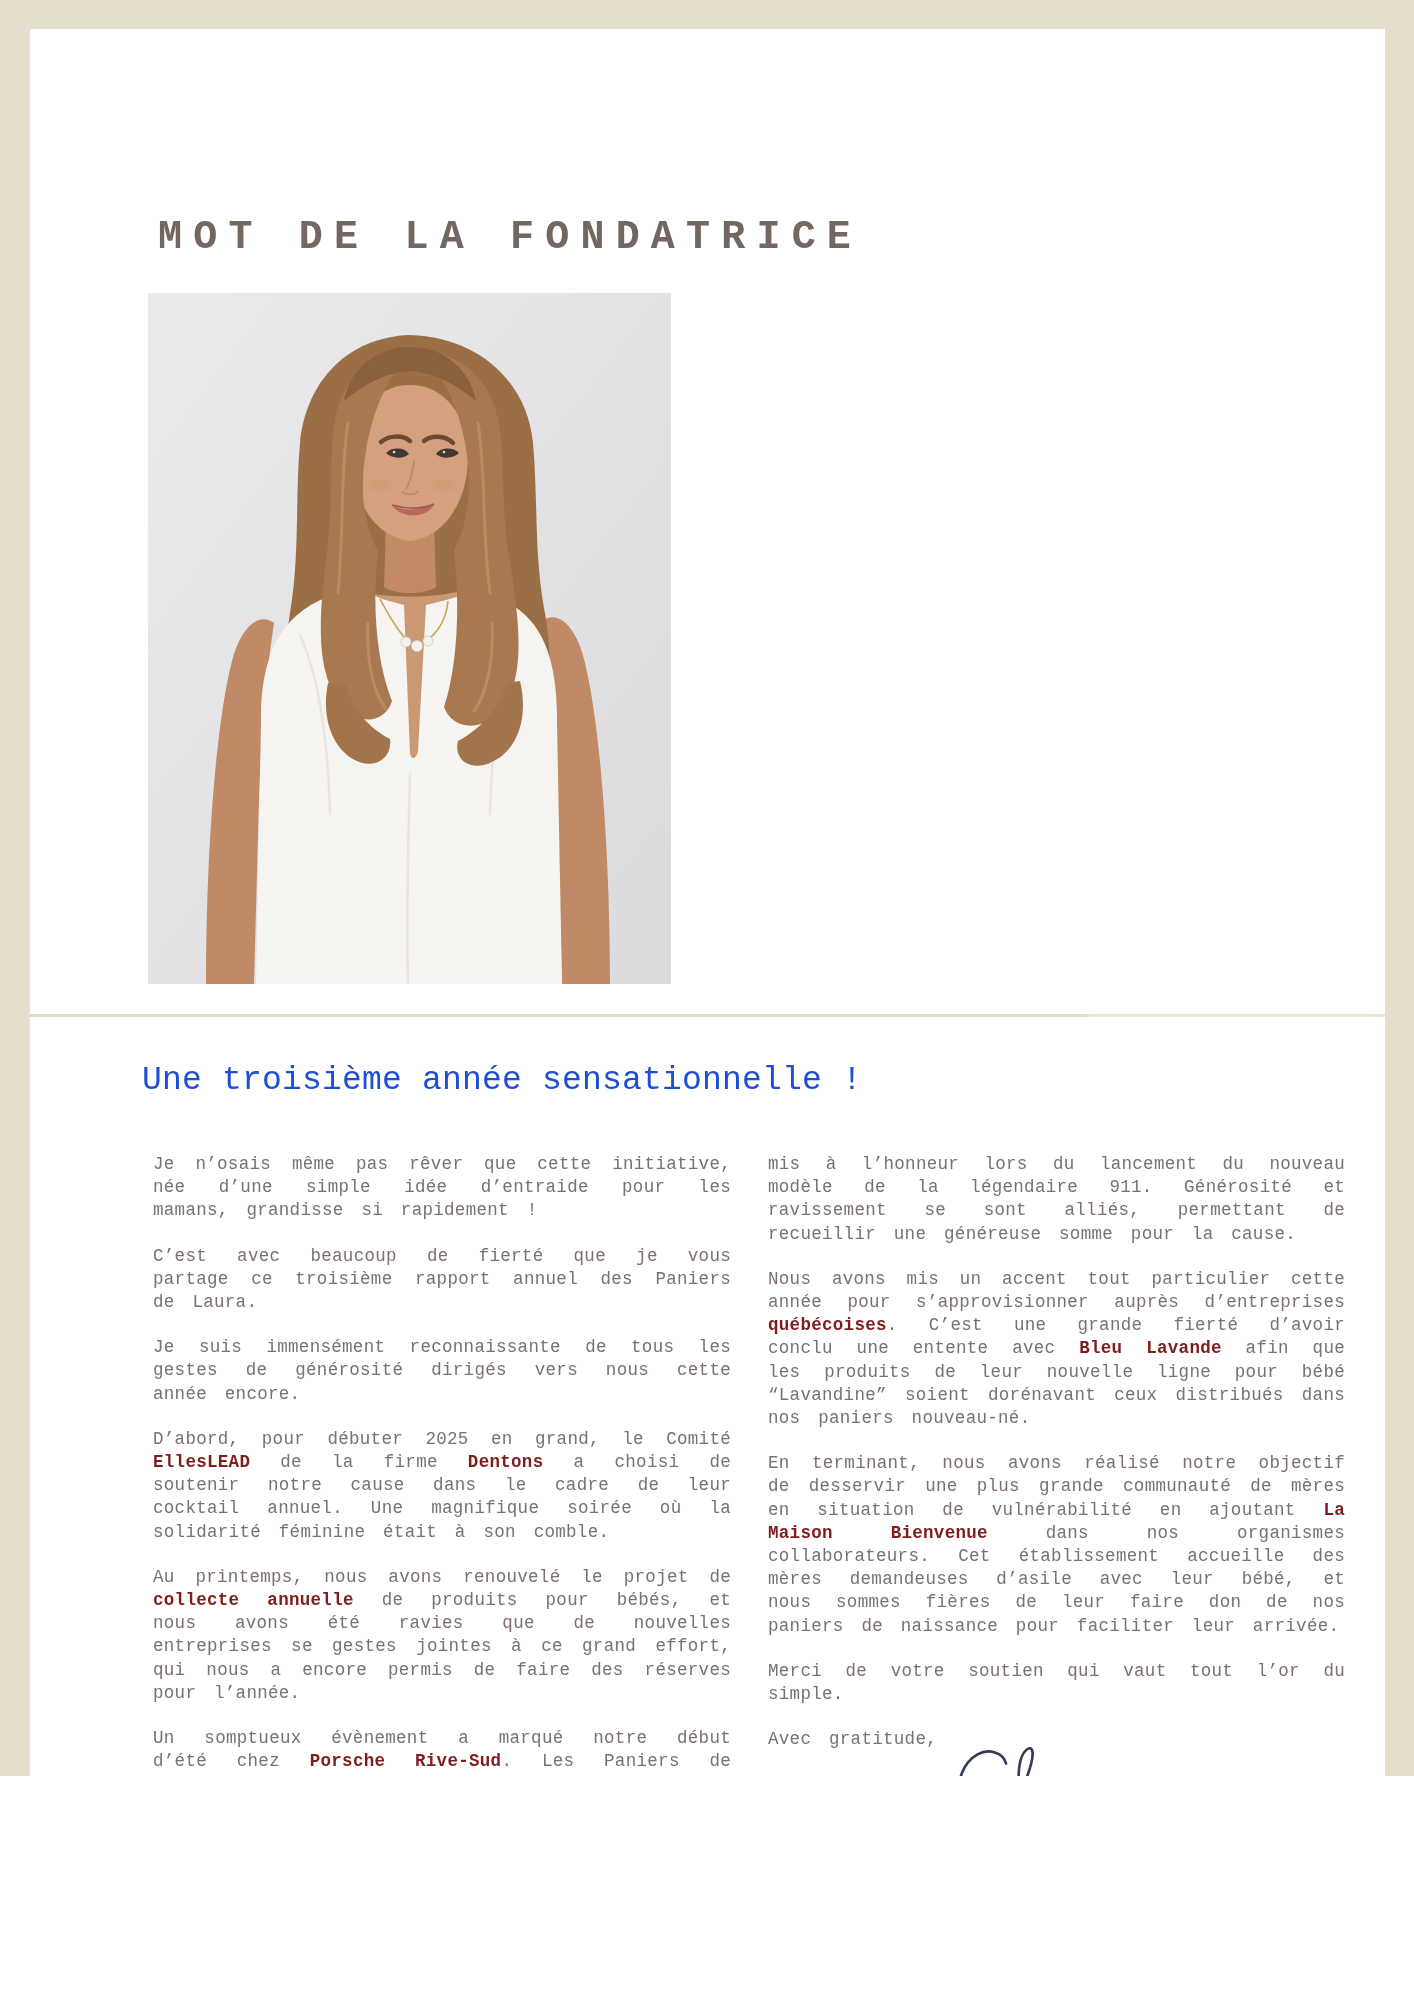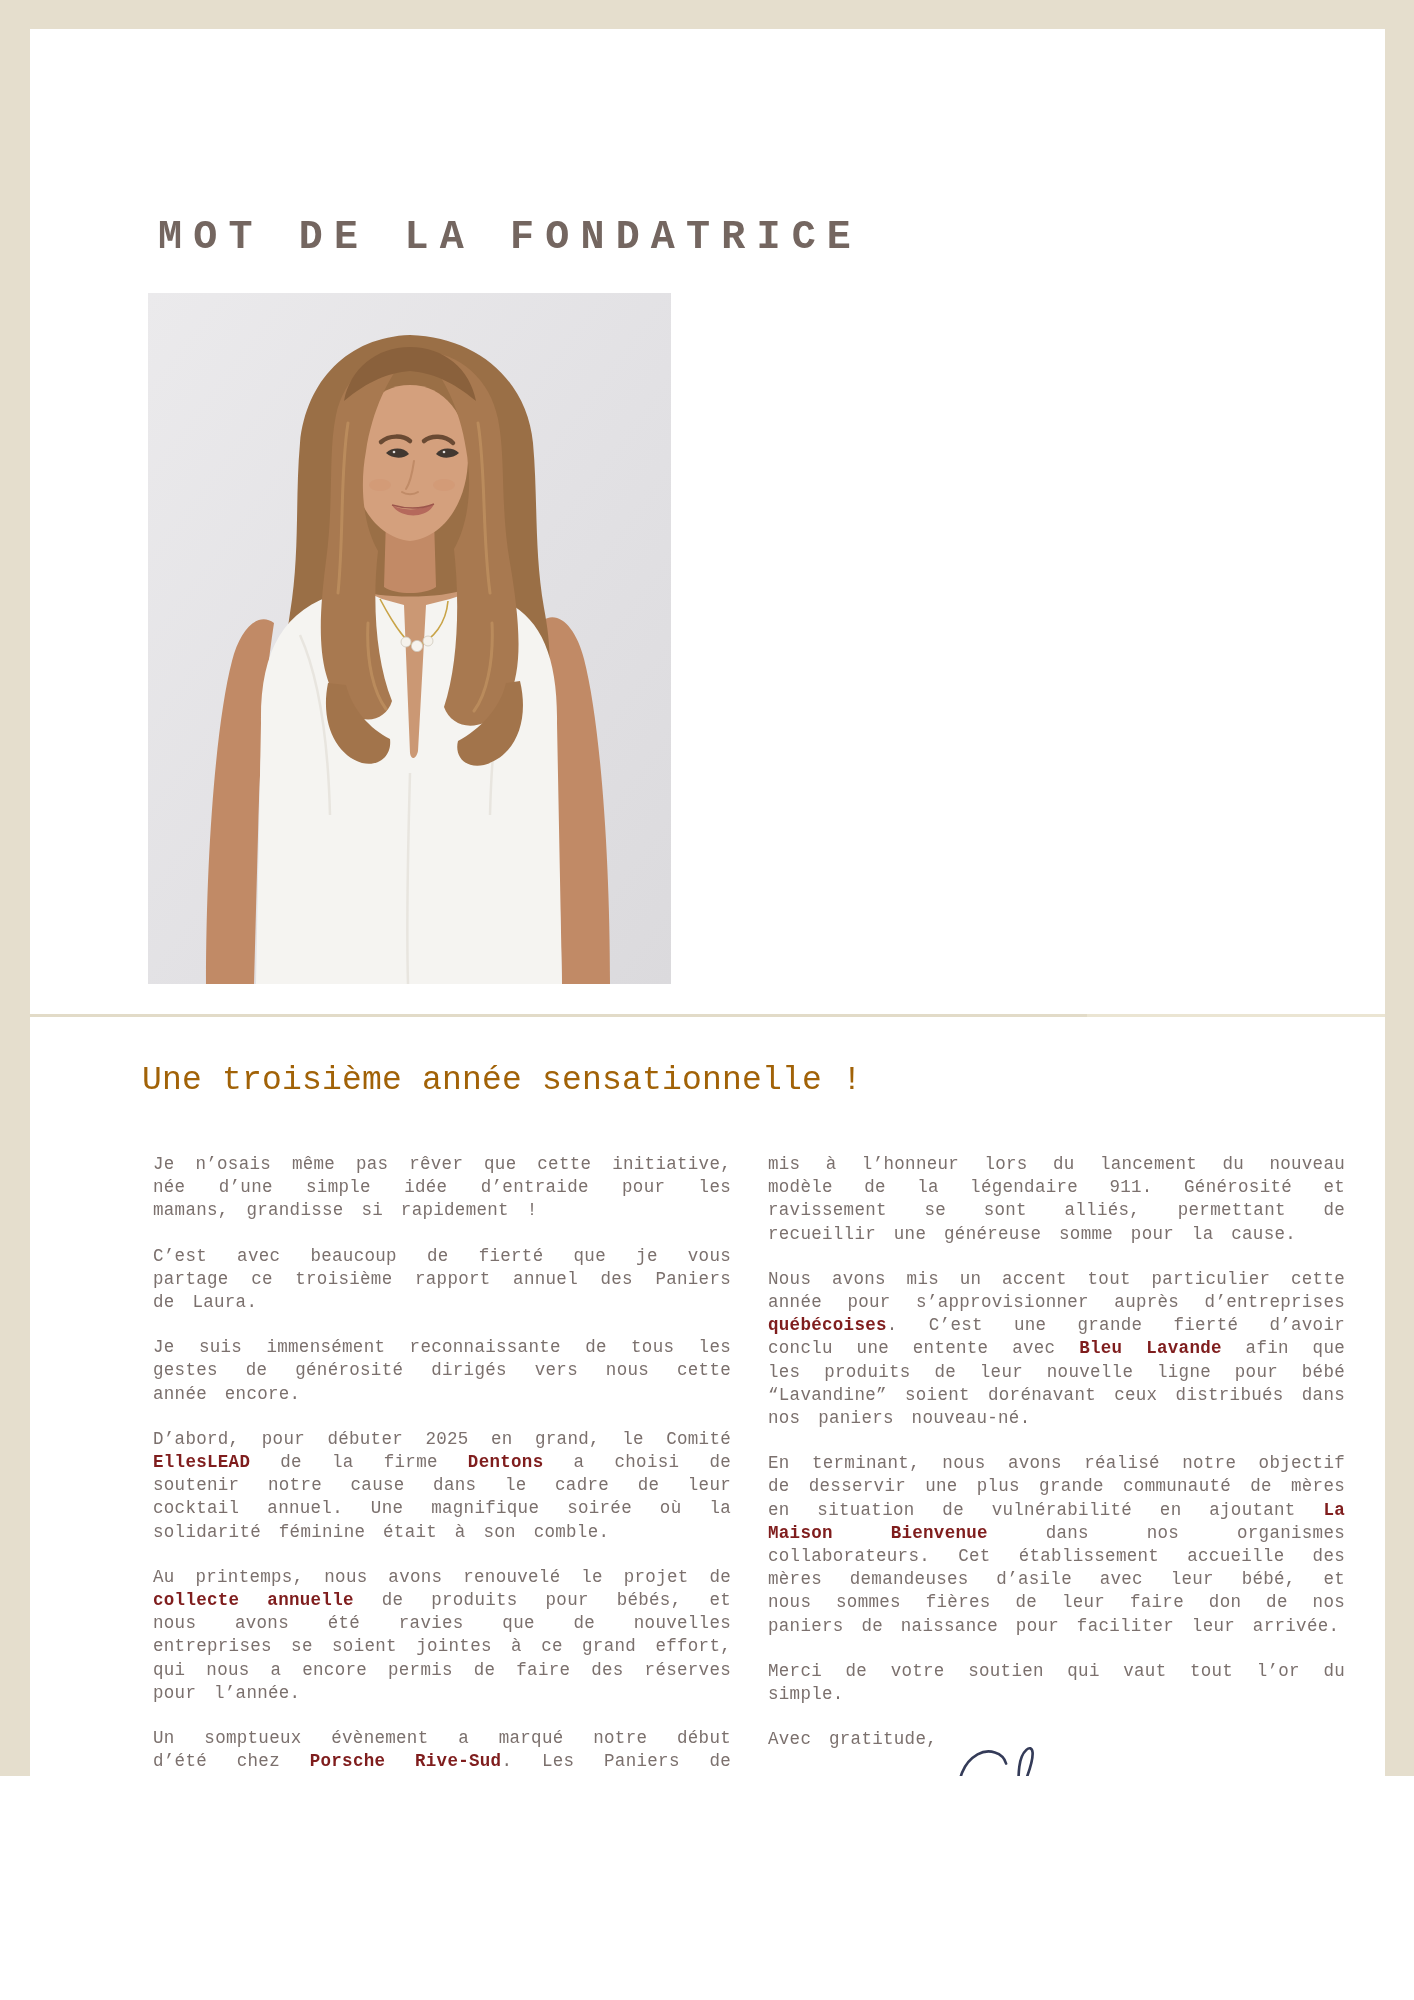--- a/index.html
+++ b/index.html
@@ -17,21 +17,21 @@
   }
   .photo{position:absolute;left:148px;top:293px;width:523px;height:691px;overflow:hidden;}
   .photo svg{display:block;width:100%;height:100%;}
   .divider{
     position:absolute;left:30px;top:1014px;width:1355px;height:3px;
     background:linear-gradient(90deg,#e2dbc8 0 78%,#ebe5d3 78% 100%);
   }
   .heading{
     position:absolute;left:142px;top:1058px;margin:0;
     font-size:33px;line-height:46px;font-weight:400;letter-spacing:0.2px;
-    color:#a16207;white-space:nowrap;
+    color:#1d4ed8;white-space:nowrap;
   }
   .col{
     position:absolute;top:1153px;
     font-size:17.5px;line-height:23.2px;color:#7b706d;
     text-align:justify;letter-spacing:0.3px;word-spacing:7px;
   }
   .col-left{left:153px;width:578px;}
   .col-right{left:768px;width:577px;}
   .col p{margin:0 0 22px 0;}
   .col p:last-child{margin-bottom:11px;}
@@ -120,21 +120,21 @@
 
   <div class="divider"></div>
 
   <h2 class="heading">Une troisième année sensationnelle !</h2>
 
   <div class="col col-left">
       <p><span>Je n’osais même pas rêver que cette initiative, née d’une simple idée d’entraide pour les mamans, grandisse si rapidement !</span></p>
       <p><span>C’est avec beaucoup de fierté que je vous partage ce troisième rapport annuel des Paniers de Laura.</span></p>
       <p><span>Je suis immensément reconnaissante de tous les gestes de générosité dirigés vers nous cette année encore.</span></p>
       <p><span>D’abord, pour débuter 2025 en grand, le Comité </span><strong>EllesLEAD</strong><span> de la firme </span><strong>Dentons</strong><span> a choisi de soutenir notre cause dans le cadre de leur cocktail annuel. Une magnifique soirée où la solidarité féminine était à son comble.</span></p>
-      <p><span>Au printemps, nous avons renouvelé le projet de </span><strong>collecte annuelle</strong><span> de produits pour bébés, et nous avons été ravies que de nouvelles entreprises se soient jointes à ce grand effort, qui nous a encore permis de faire des réserves pour l’année.</span></p>
+      <p><span>Au printemps, nous avons renouvelé le projet de </span><strong>collecte annuelle</strong><span> de produits pour bébés, et nous avons été ravies que de nouvelles entreprises se gestes jointes à ce grand effort, qui nous a encore permis de faire des réserves pour l’année.</span></p>
       <p><span>Un somptueux évènement a marqué notre début d’été chez </span><strong>Porsche Rive-Sud</strong><span>. Les Paniers de Laura a été</span></p>
     </div>
   <div class="col col-right">
       <p><span>mis à l’honneur lors du lancement du nouveau modèle de la légendaire 911. Générosité et ravissement se sont alliés, permettant de recueillir une généreuse somme pour la cause.</span></p>
       <p><span>Nous avons mis un accent tout particulier cette année pour s’approvisionner auprès d’entreprises </span><strong>québécoises</strong><span>. C’est une grande fierté d’avoir conclu une entente avec </span><strong>Bleu Lavande</strong><span> afin que les produits de leur nouvelle ligne pour bébé “Lavandine” soient dorénavant ceux distribués dans nos paniers nouveau-né.</span></p>
       <p><span>En terminant, nous avons réalisé notre objectif de desservir une plus grande communauté de mères en situation de vulnérabilité en ajoutant </span><strong>La Maison Bienvenue</strong><span> dans nos organismes collaborateurs. Cet établissement accueille des mères demandeuses d’asile avec leur bébé, et nous sommes fières de leur faire don de nos paniers de naissance pour faciliter leur arrivée.</span></p>
       <p><span>Merci de votre soutien qui vaut tout l’or du simple.</span></p>
       <p><span>Avec gratitude,</span></p>
     </div>
 

